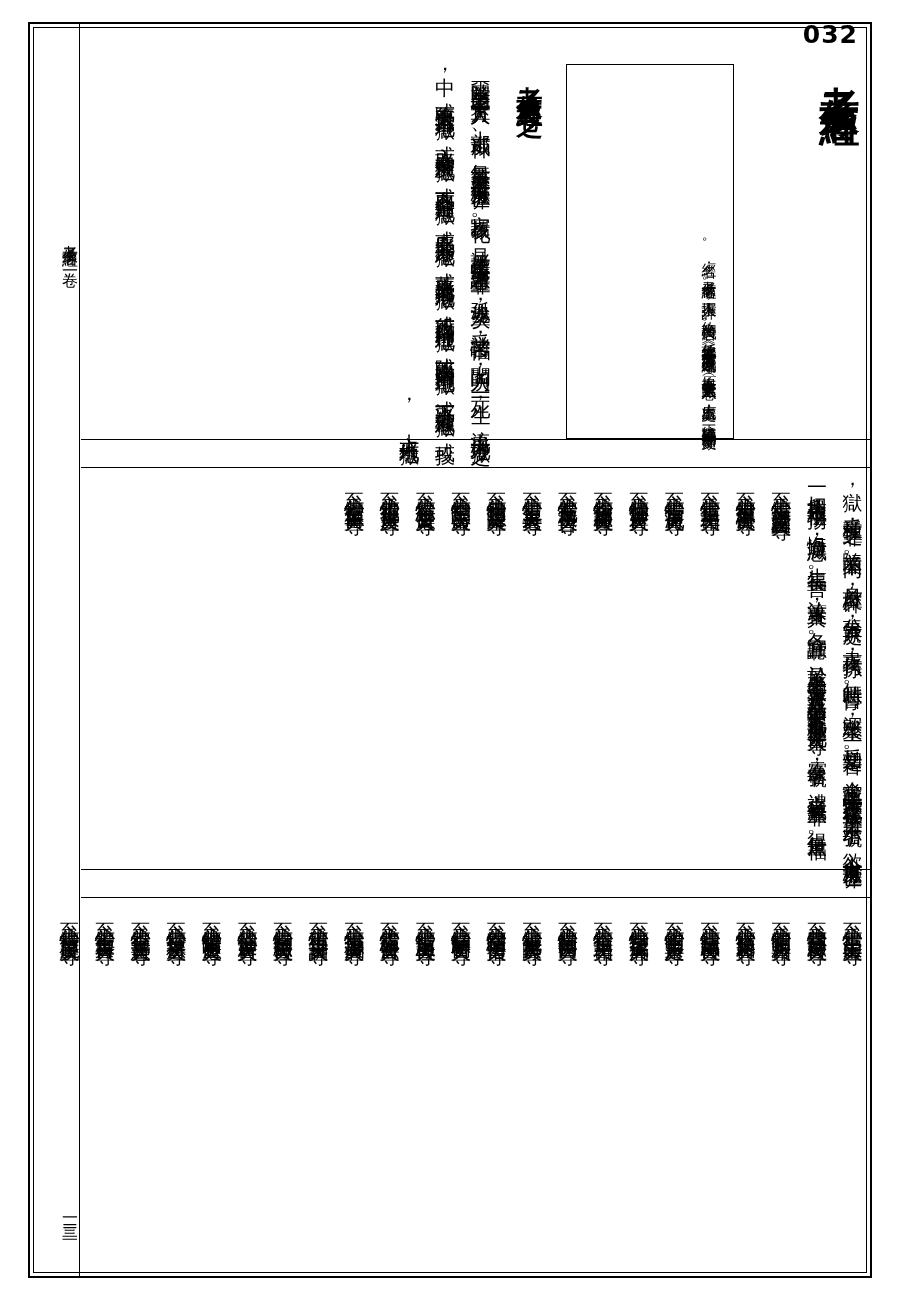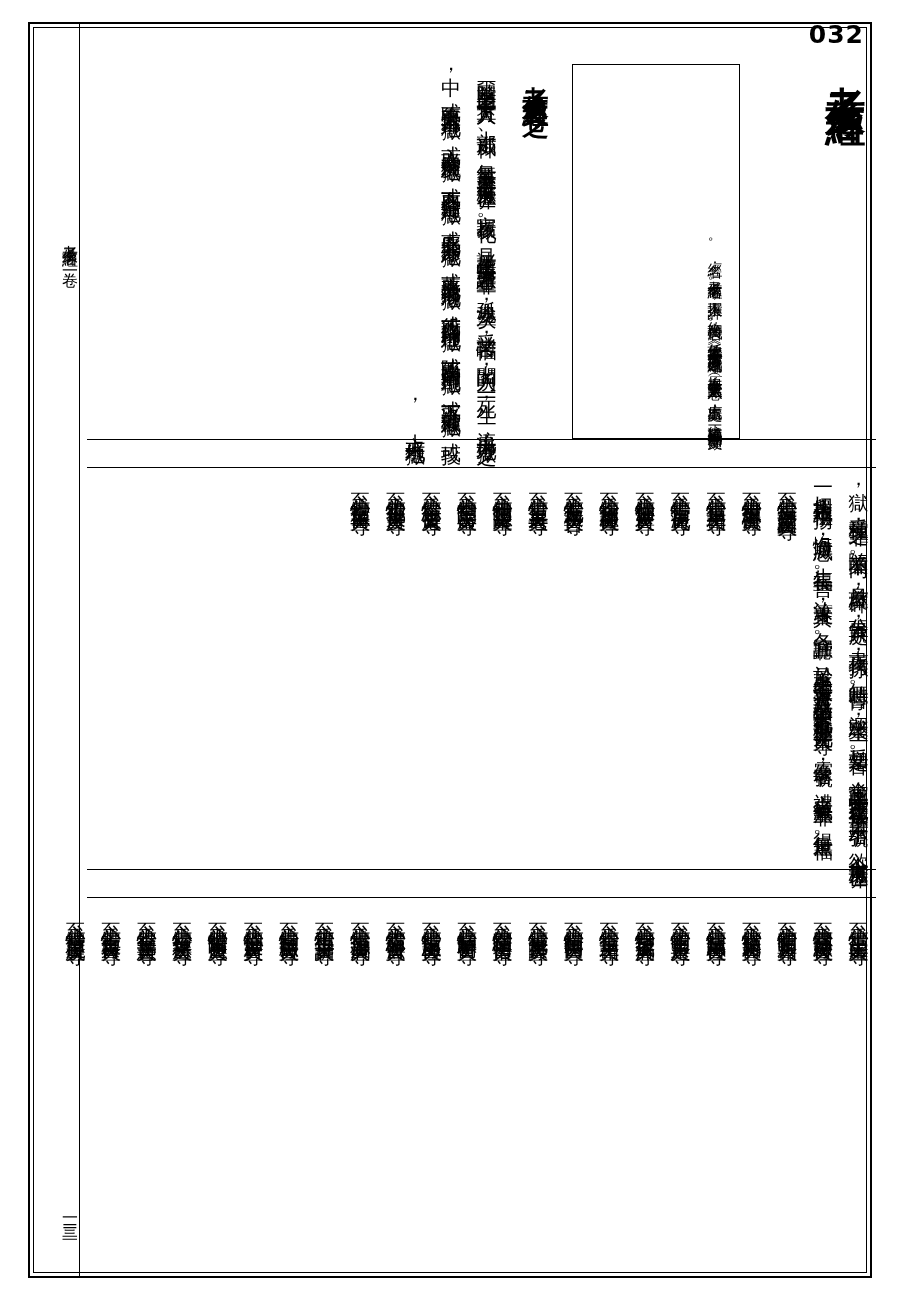--- a/index.html
+++ b/index.html
@@ -69,21 +69,21 @@
     width: 52px;
     text-align: center;
     writing-mode: vertical-rl;
     text-orientation: upright;
     font-size: 16px;
     letter-spacing: 3px;
   }
   
   .body-area {
     position: absolute;
-    left: 87px;
+    left: 81px;
     top: 24px;
     width: 742px;
     height: 1252px;
     text-decoration: underline;
   }
   
   .rule {
     position: absolute;
     left: 0;
     width: 789px;

